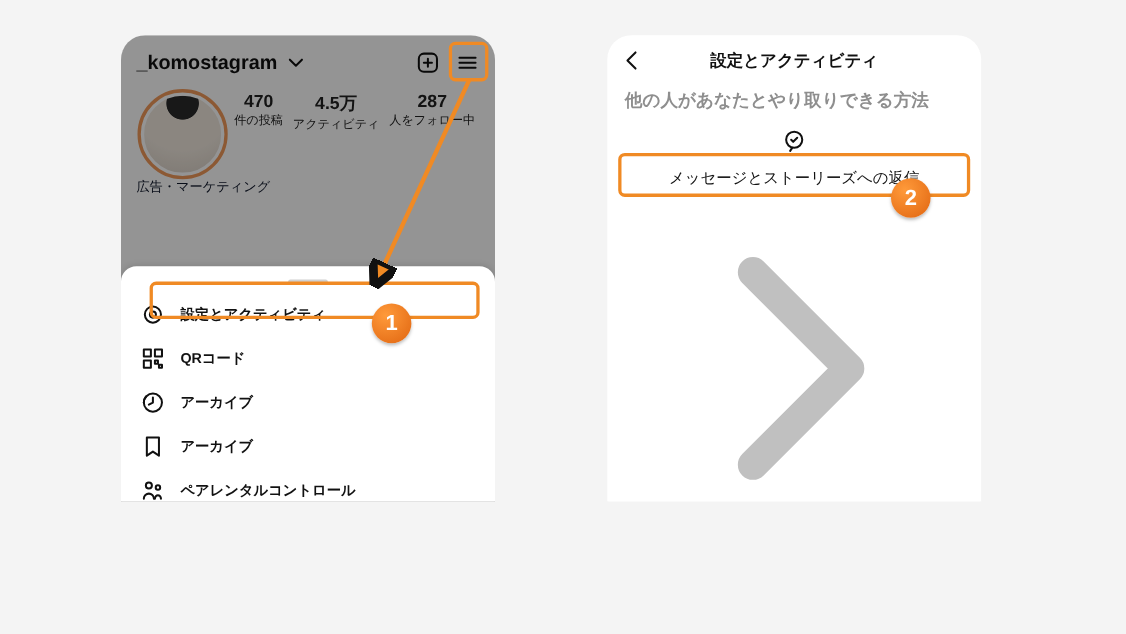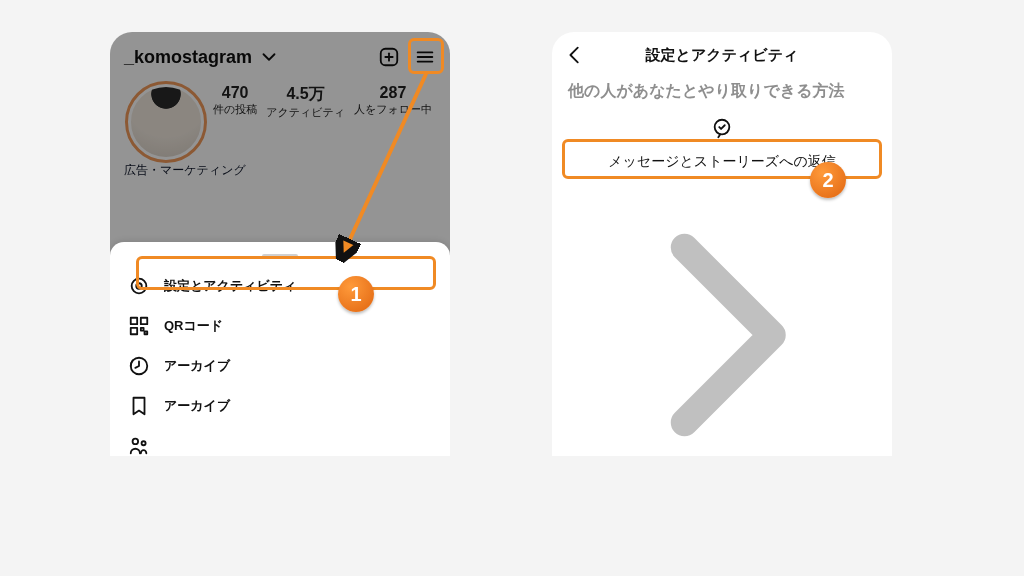--- a/index.html
+++ b/index.html
@@ -203,20 +203,21 @@
           </div>
           <div class="menu-row">
             <span class="icon">
               <svg viewBox="0 0 24 24">
                 <circle cx="8" cy="7" r="3"></circle>
                 <circle cx="17" cy="9" r="2.2"></circle>
                 <path d="M3 20c0-3 2.5-5 5-5s5 2 5 5"></path>
                 <path d="M14 20c0-2 1.5-3.5 3-3.5s3 1.5 3 3.5"></path>
               </svg>
             </span>
+            <span class="label">ペアレンタルコントロール</span>
           </div>
           <div class="menu-row">
             <span class="icon">
               <svg viewBox="0 0 24 24">
                 <rect x="3" y="6" width="18" height="12" rx="2"></rect>
                 <line x1="3" y1="10" x2="21" y2="10"></line>
               </svg>
             </span>
           </div>
           <div class="menu-row">

